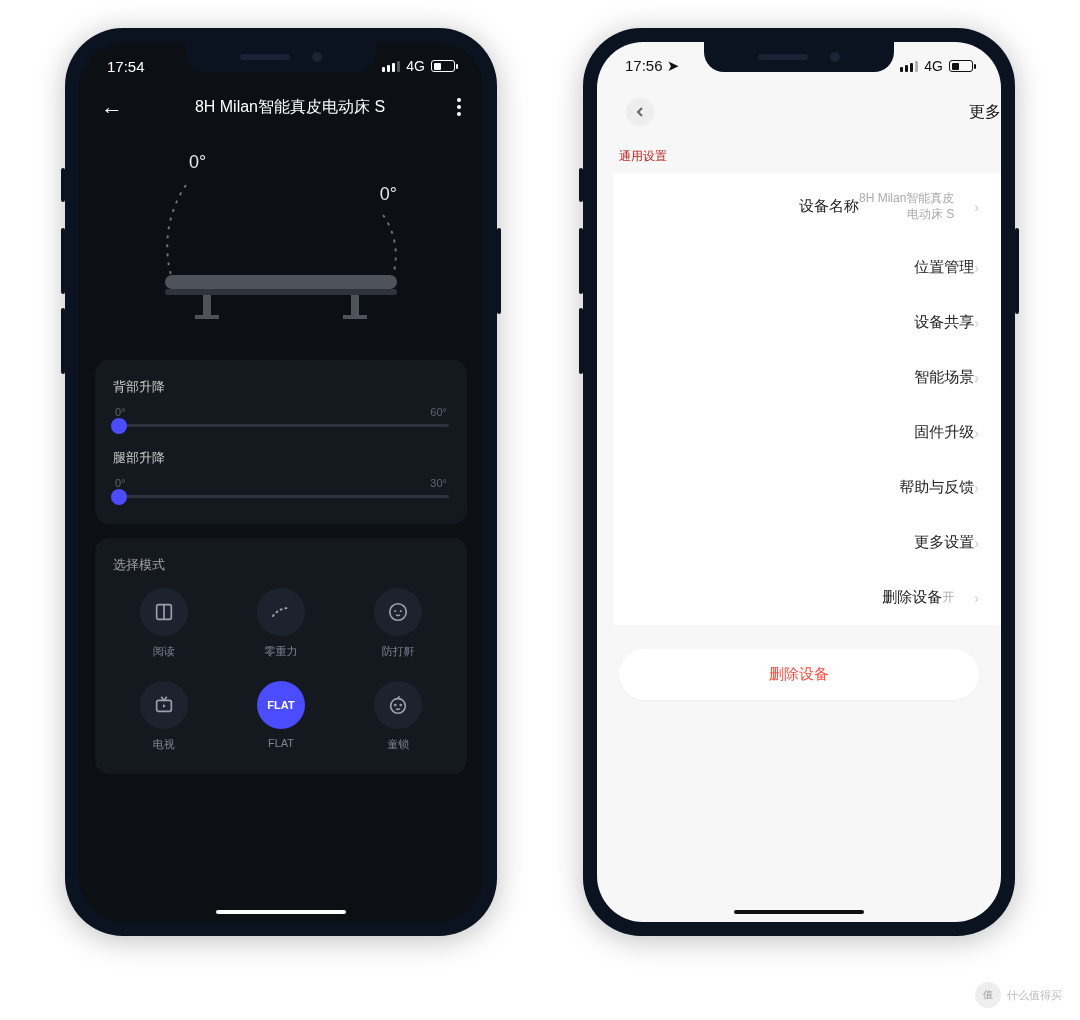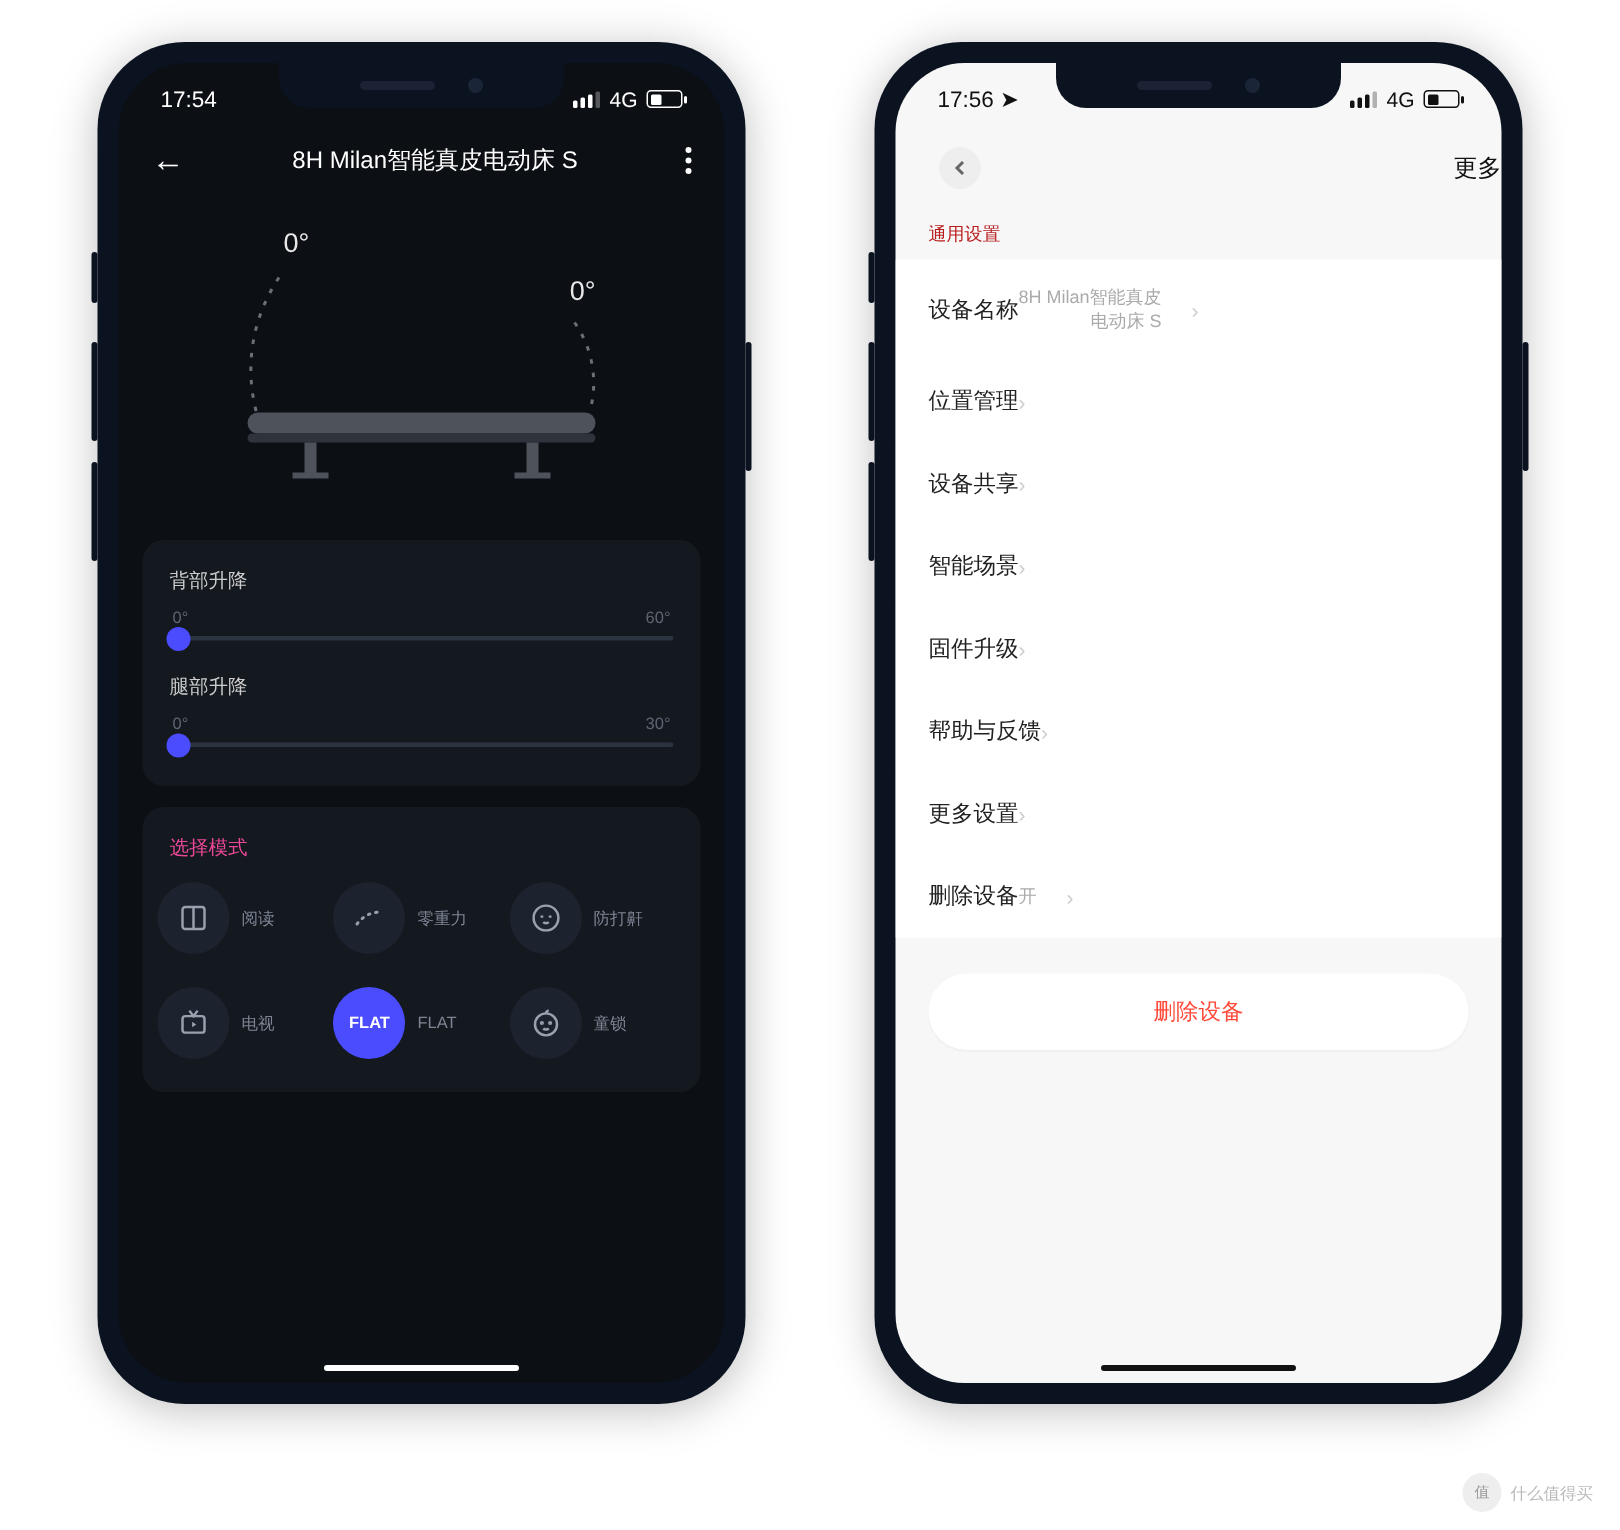--- a/index.html
+++ b/index.html
@@ -81,34 +81,34 @@
 
   .card{margin:0 16px;background:#14181f;border-radius:14px;padding:18px 18px 22px;}
   .slider-blk{margin-bottom:22px;}
   .slider-blk:last-child{margin-bottom:4px;}
   .slbl{font-size:13px;color:#ccc;margin-bottom:10px;}
   .srange{display:flex;justify-content:space-between;font-size:11px;color:#5e6470;margin-bottom:6px;padding:0 2px;}
   .track{height:3px;background:#2c3340;border-radius:2px;position:relative;cursor:pointer;}
   .thumb{position:absolute;left:0;top:50%;transform:translate(-2px,-50%);width:16px;height:16px;background:#4c4cff;border-radius:50%;}
 
   .modes{margin:14px 16px 0;background:#14181f;border-radius:14px;padding:16px 10px 22px;}
-  .modes .mh{font-size:13px;color:#ec4899;padding:2px 8px 14px;}
+  .modes .mh{font-size:13px;color:#a3a3a3;padding:2px 8px 14px;}
   .mode-grid{display:grid;grid-template-columns:repeat(3,1fr);row-gap:22px;}
-  .mode{display:flex;flex-direction:row;align-items:center;gap:8px;cursor:pointer;}
+  .mode{display:flex;flex-direction:column;align-items:center;gap:8px;cursor:pointer;}
   .mode .circ{width:48px;height:48px;border-radius:50%;background:#1d232e;display:flex;align-items:center;justify-content:center;color:#9aa1ae;}
   .mode.active .circ{background:#4c4cff;color:#fff;}
   .mode .ml{font-size:11px;color:#7d8594;}
   .circ.flat{font-size:11px;font-weight:600;}
 
   
   .l-nav{display:flex;align-items:center;justify-content:flex-end;position:relative;height:44px;margin-left:11px;}
   .l-nav .title{font-size:16px;font-weight:500;}
   .l-back{position:absolute;left:18px;width:28px;height:28px;border-radius:50%;background:#eee;display:flex;align-items:center;justify-content:center;cursor:pointer;color:#666;}
   .sect-h{font-size:12px;color:#b91c1c;padding:14px 22px 8px;}
-  .row{background:#fff;display:flex;align-items:center;justify-content:flex-start;padding:18px 22px;cursor:pointer;}
+  .row{background:#fff;display:flex;align-items:center;justify-content:flex-end;padding:18px 22px;cursor:pointer;margin-left:16px;}
   .row .k{font-size:15px;color:#222;}
   .row .v{font-size:12px;color:#aaa;display:flex;align-items:center;gap:20px;text-align:right;line-height:1.3;}
   .chev{color:#ccc;font-size:14px;}
   .del-btn{margin:24px 22px;background:#fff;border-radius:28px;text-align:center;padding:16px 0;color:#ff4a3a;font-size:15px;cursor:pointer;box-shadow:0 1px 2px rgba(0,0,0,.04);}
 
   .watermark{position:absolute;right:18px;bottom:12px;font-size:11px;color:#bbb;display:flex;align-items:center;gap:6px;}
   .wm-badge{width:26px;height:26px;border-radius:50%;background:#eee;display:flex;align-items:center;justify-content:center;font-size:10px;color:#999;}
 </style>
 </head>
 <body>

